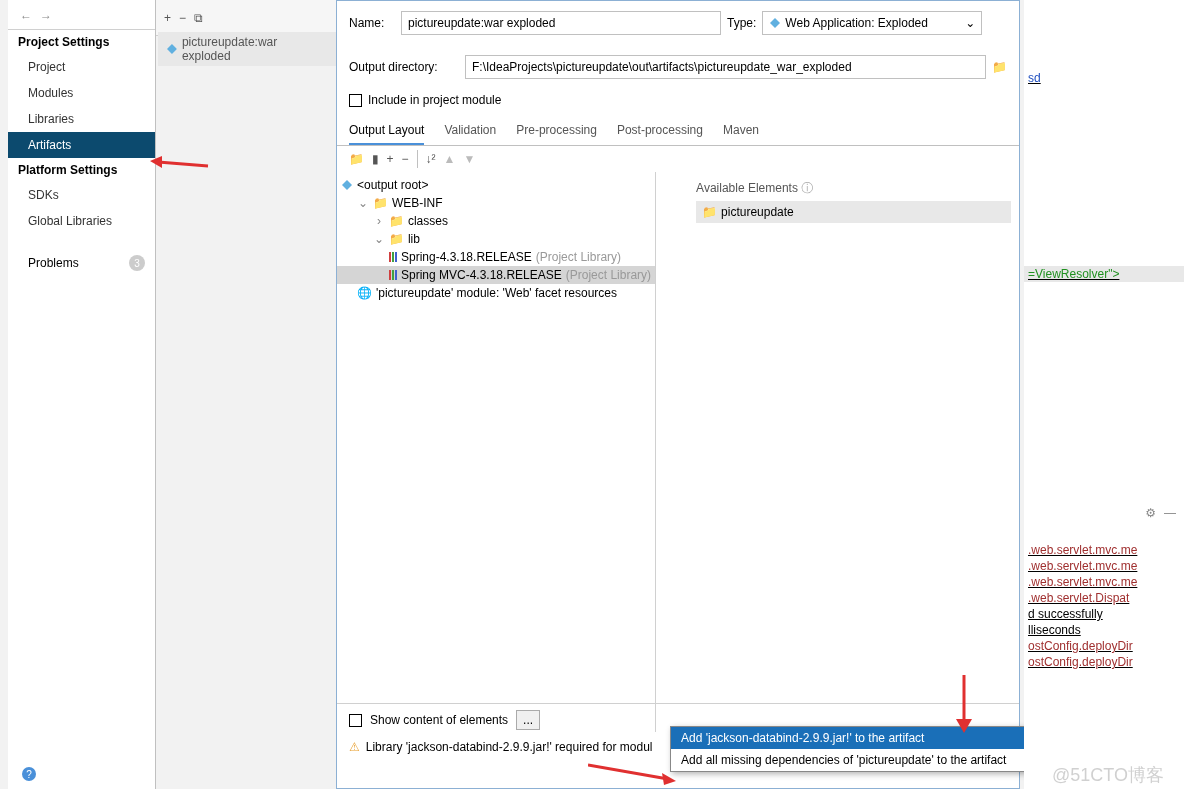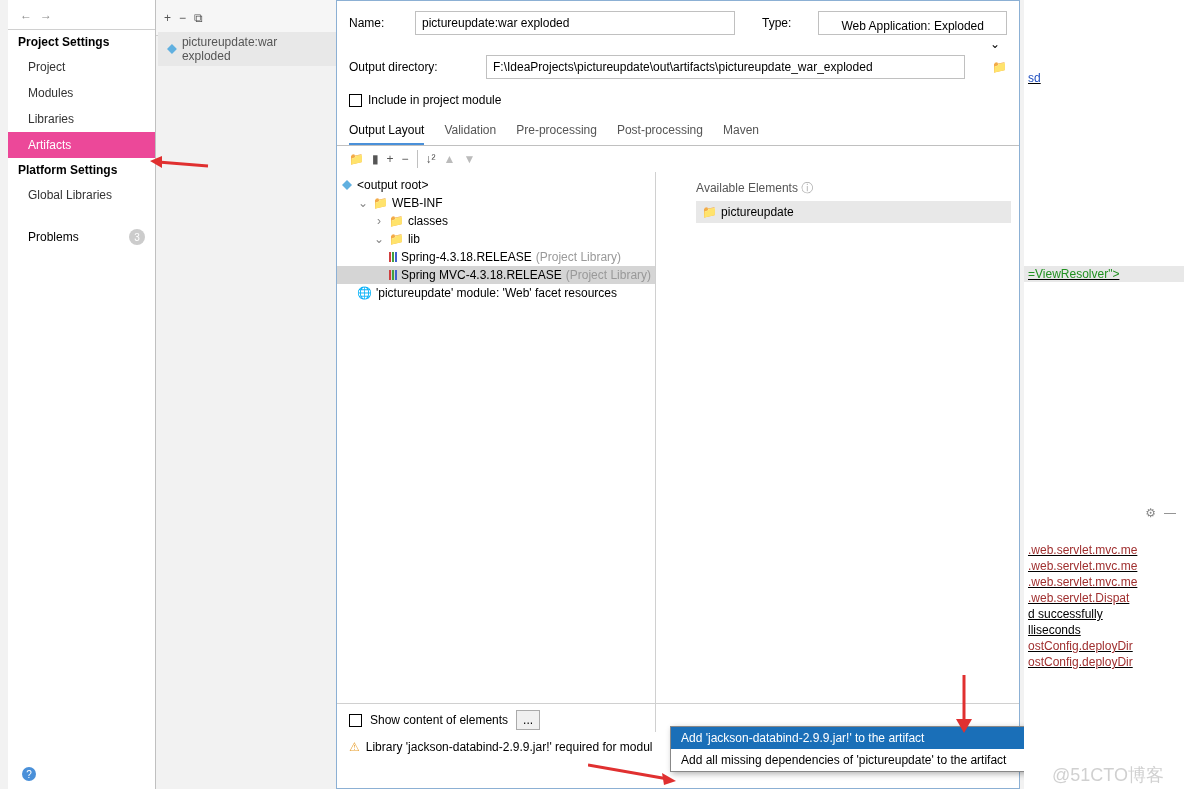--- a/index.html
+++ b/index.html
@@ -1,35 +1,35 @@
 <!DOCTYPE html>
 <html><head>
 <meta charset="utf-8">
 <style>
 * { margin: 0; padding: 0; box-sizing: border-box; font-family: "Segoe UI", Arial, sans-serif; font-size: 12px; }
 body { width: 1184px; height: 789px; background: #f2f2f2; position: relative; overflow: hidden; }
 
 .left-panel { position: absolute; left: 8px; top: 0; width: 148px; height: 789px; background: #fff; border-right: 1px solid #c0c0c0; }
 .nav-arrows { height: 30px; display: flex; align-items: center; gap: 8px; padding-left: 12px; color: #888; border-bottom: 1px solid #d0d0d0; }
 .nav-item { padding: 4px 10px 4px 20px; color: #333; cursor: pointer; line-height: 18px; }
-.nav-item.selected { background: #ec4899; color: #fff; }
+.nav-item.selected { background: #0c4a6e; color: #fff; }
 .nav-header { padding: 5px 10px; font-weight: bold; color: #000; }
 .problems-row { display: flex; justify-content: space-between; align-items: center; padding: 5px 10px 5px 20px; }
 .badge { background: #ccc; color: #fff; border-radius: 50%; width: 16px; height: 16px; display: flex; align-items: center; justify-content: center; font-size: 10px; }
 
 .tab-area { position: absolute; left: 156px; top: 0; width: 180px; height: 36px; background: #f6f6f6; border-bottom: 1px solid #d0d0d0; display: flex; align-items: center; }
 .toolbar-icons { display: flex; gap: 8px; padding: 0 8px; color: #555; }
 .artifact-tab { display: flex; align-items: center; gap: 4px; padding: 3px 8px; background: #e8e8e8; color: #555; }
 .diamond-icon { width: 12px; height: 12px; display: inline-block; }
 
 .main-panel { position: absolute; left: 336px; top: 0; width: 684px; height: 789px; background: #fff; border: 1px solid #8cb0d4; }
-.form-row { display: flex; align-items: center; padding: 10px 12px; gap: 27px; }
+.form-row { display: flex; align-items: center; padding: 10px 12px; gap: 6px; }
 .form-label { color: #000; }
 .text-input { border: 1px solid #c0c0c0; padding: 3px 6px; background: #fff; height: 24px; flex: 1; }
-.combo { border: 1px solid #c0c0c0; padding: 3px 6px; background: #fff; height: 24px; width: 220px; display: flex; align-items: center; gap: 4px; flex-direction: column; }
+.combo { border: 1px solid #c0c0c0; padding: 3px 6px; background: #fff; height: 24px; width: 220px; display: flex; align-items: center; gap: 4px; }
 .checkbox-row { display: flex; align-items: center; padding: 4px 12px 10px; gap: 6px; }
 .checkbox { width: 13px; height: 13px; border: 1px solid #000; background: #fff; }
 
 .tabs-row { display: flex; border-bottom: 1px solid #c0c0c0; padding: 0 12px; gap: 20px; }
 .tab { padding: 6px 0; color: #555; cursor: pointer; }
 .tab.active { border-bottom: 2px solid #4a90d9; color: #000; }
 
 .layout-toolbar { display: flex; align-items: center; padding: 4px 12px; gap: 8px; color: #555; }
 .tool-sep { width: 1px; height: 18px; background: #c0c0c0; }
 
@@ -82,20 +82,21 @@
   <div class="nav-arrows">
     <span>←</span>
     <span>→</span>
   </div>
   <div class="nav-header">Project Settings</div>
   <div class="nav-item">Project</div>
   <div class="nav-item">Modules</div>
   <div class="nav-item">Libraries</div>
   <div class="nav-item selected">Artifacts</div>
   <div class="nav-header">Platform Settings</div>
+  <div class="nav-item">SDKs</div>
   <div class="nav-item">Global Libraries</div>
   <div style="height:16px"></div>
   <div class="problems-row">
     <span>Problems</span>
     <span class="badge">3</span>
   </div>
 </div>
 
 <div class="tab-area">
   <div class="toolbar-icons">

